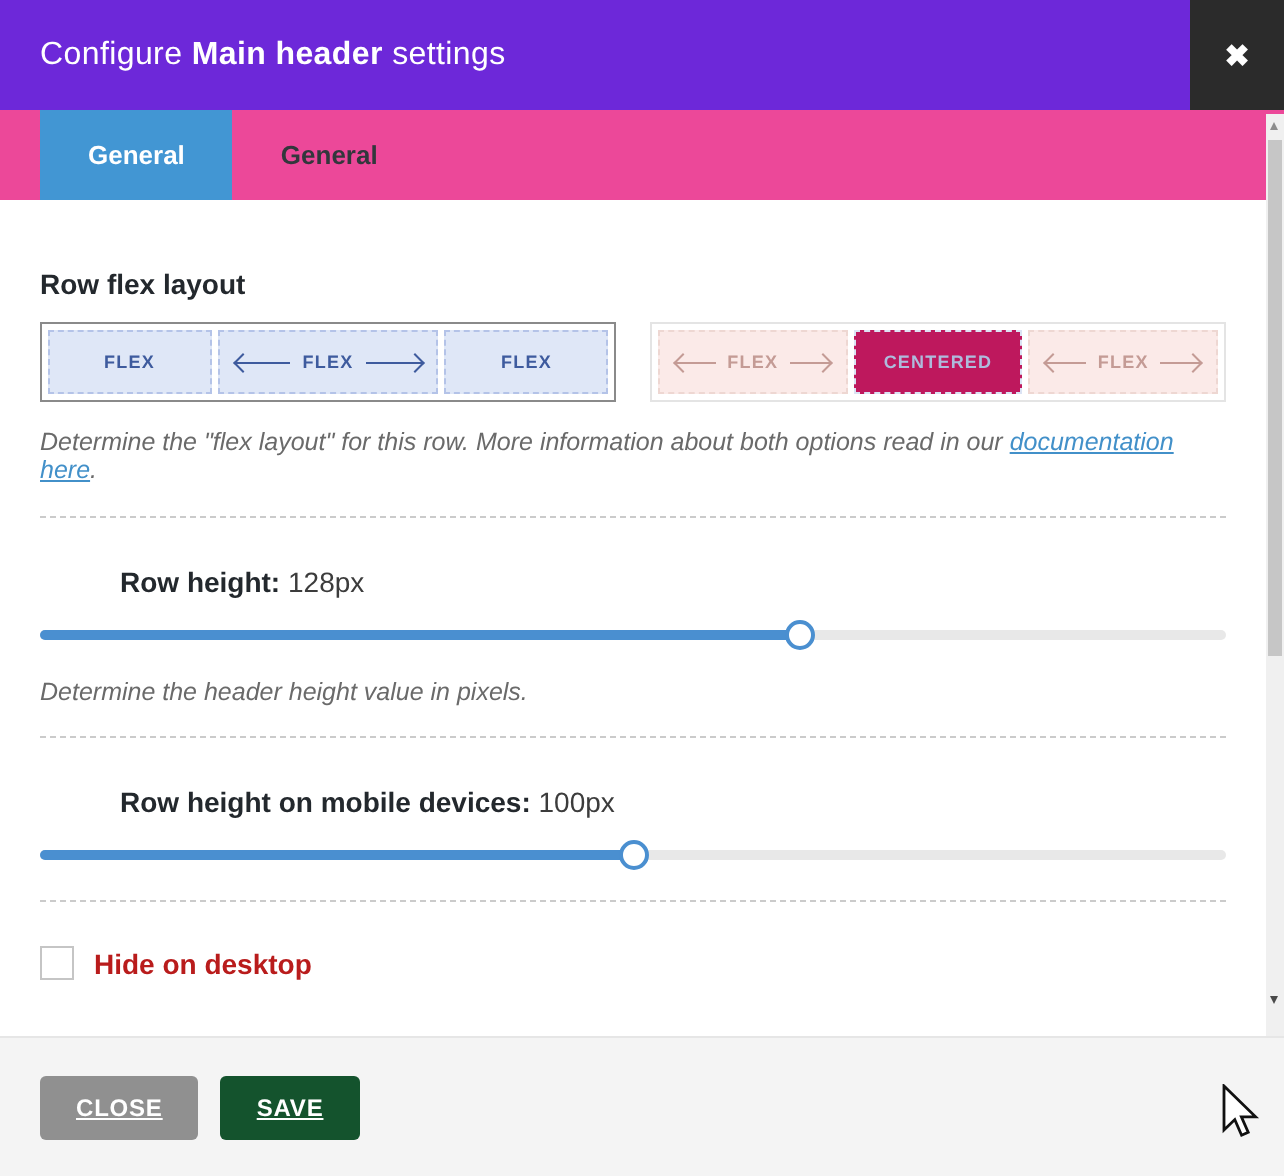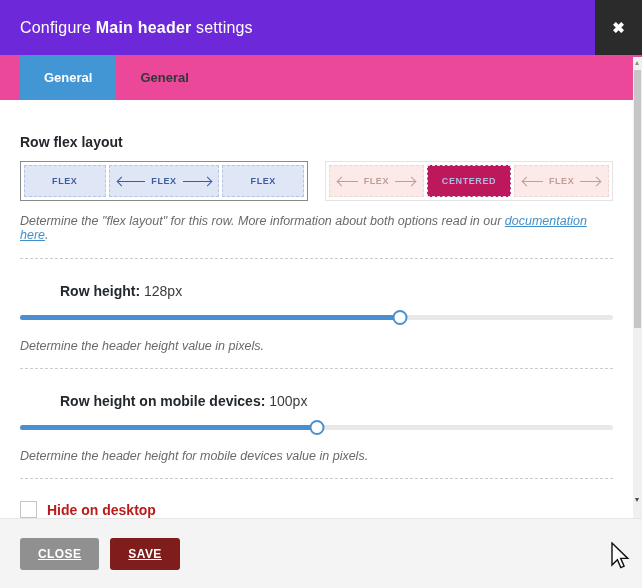--- a/index.html
+++ b/index.html
@@ -88,21 +88,21 @@
     position:absolute; bottom:0; left:0; width:642px; height:70px;
     background:#f4f4f4; border-top:1px solid #e6e6e6;
     display:flex; align-items:center; padding-left:20px; gap:11px;
   }
   .btn {
     height:32px; border:none; border-radius:3px; padding:0 18px;
     color:#fff; font-family:"Liberation Sans",sans-serif;
     font-size:12px; font-weight:700; letter-spacing:.4px; cursor:pointer;text-decoration:underline;
   }
   .btn.gray { background:#909090; }
-  .btn.blue { background:#7f1d1d; }
+  .btn.blue { background:#14532d; }
 
   
   .scrollbar { position:absolute; top:57px; right:0; width:9px; height:461px; background:#f0f0f0; }
   .sb-thumb { position:absolute; top:13px; left:1px; width:7px; height:258px; background:#c6c6c6; }
   .sb-up, .sb-down { position:absolute; left:2px; width:0; height:0;
     border-left:2.5px solid transparent; border-right:2.5px solid transparent; }
   .sb-up   { top:4px;    border-bottom:4px solid #8d8d8d; }
   .sb-down { bottom:16px; border-top:4px solid #4a4a4a; }
 
   
@@ -179,21 +179,20 @@
 
   <h3 class="sec h-slider">
     <span>Row height on mobile devices:</span>
     <span class="val">100px</span>
   </h3>
   <div class="slider">
     <div class="track"></div>
     <div class="fill" style="width: 50%;"></div>
     <div class="handle" style="left: 50%;"></div>
   </div>
-  <p class="help tight">Determine the header height for mobile devices value in pixels.</p>
 
   <hr class="sep sep2">
 
   <label class="check-row">
     <span class="check-box"></span>
     <span class="check-lbl">Hide on desktop</span>
   </label>
 
 </main>
 

